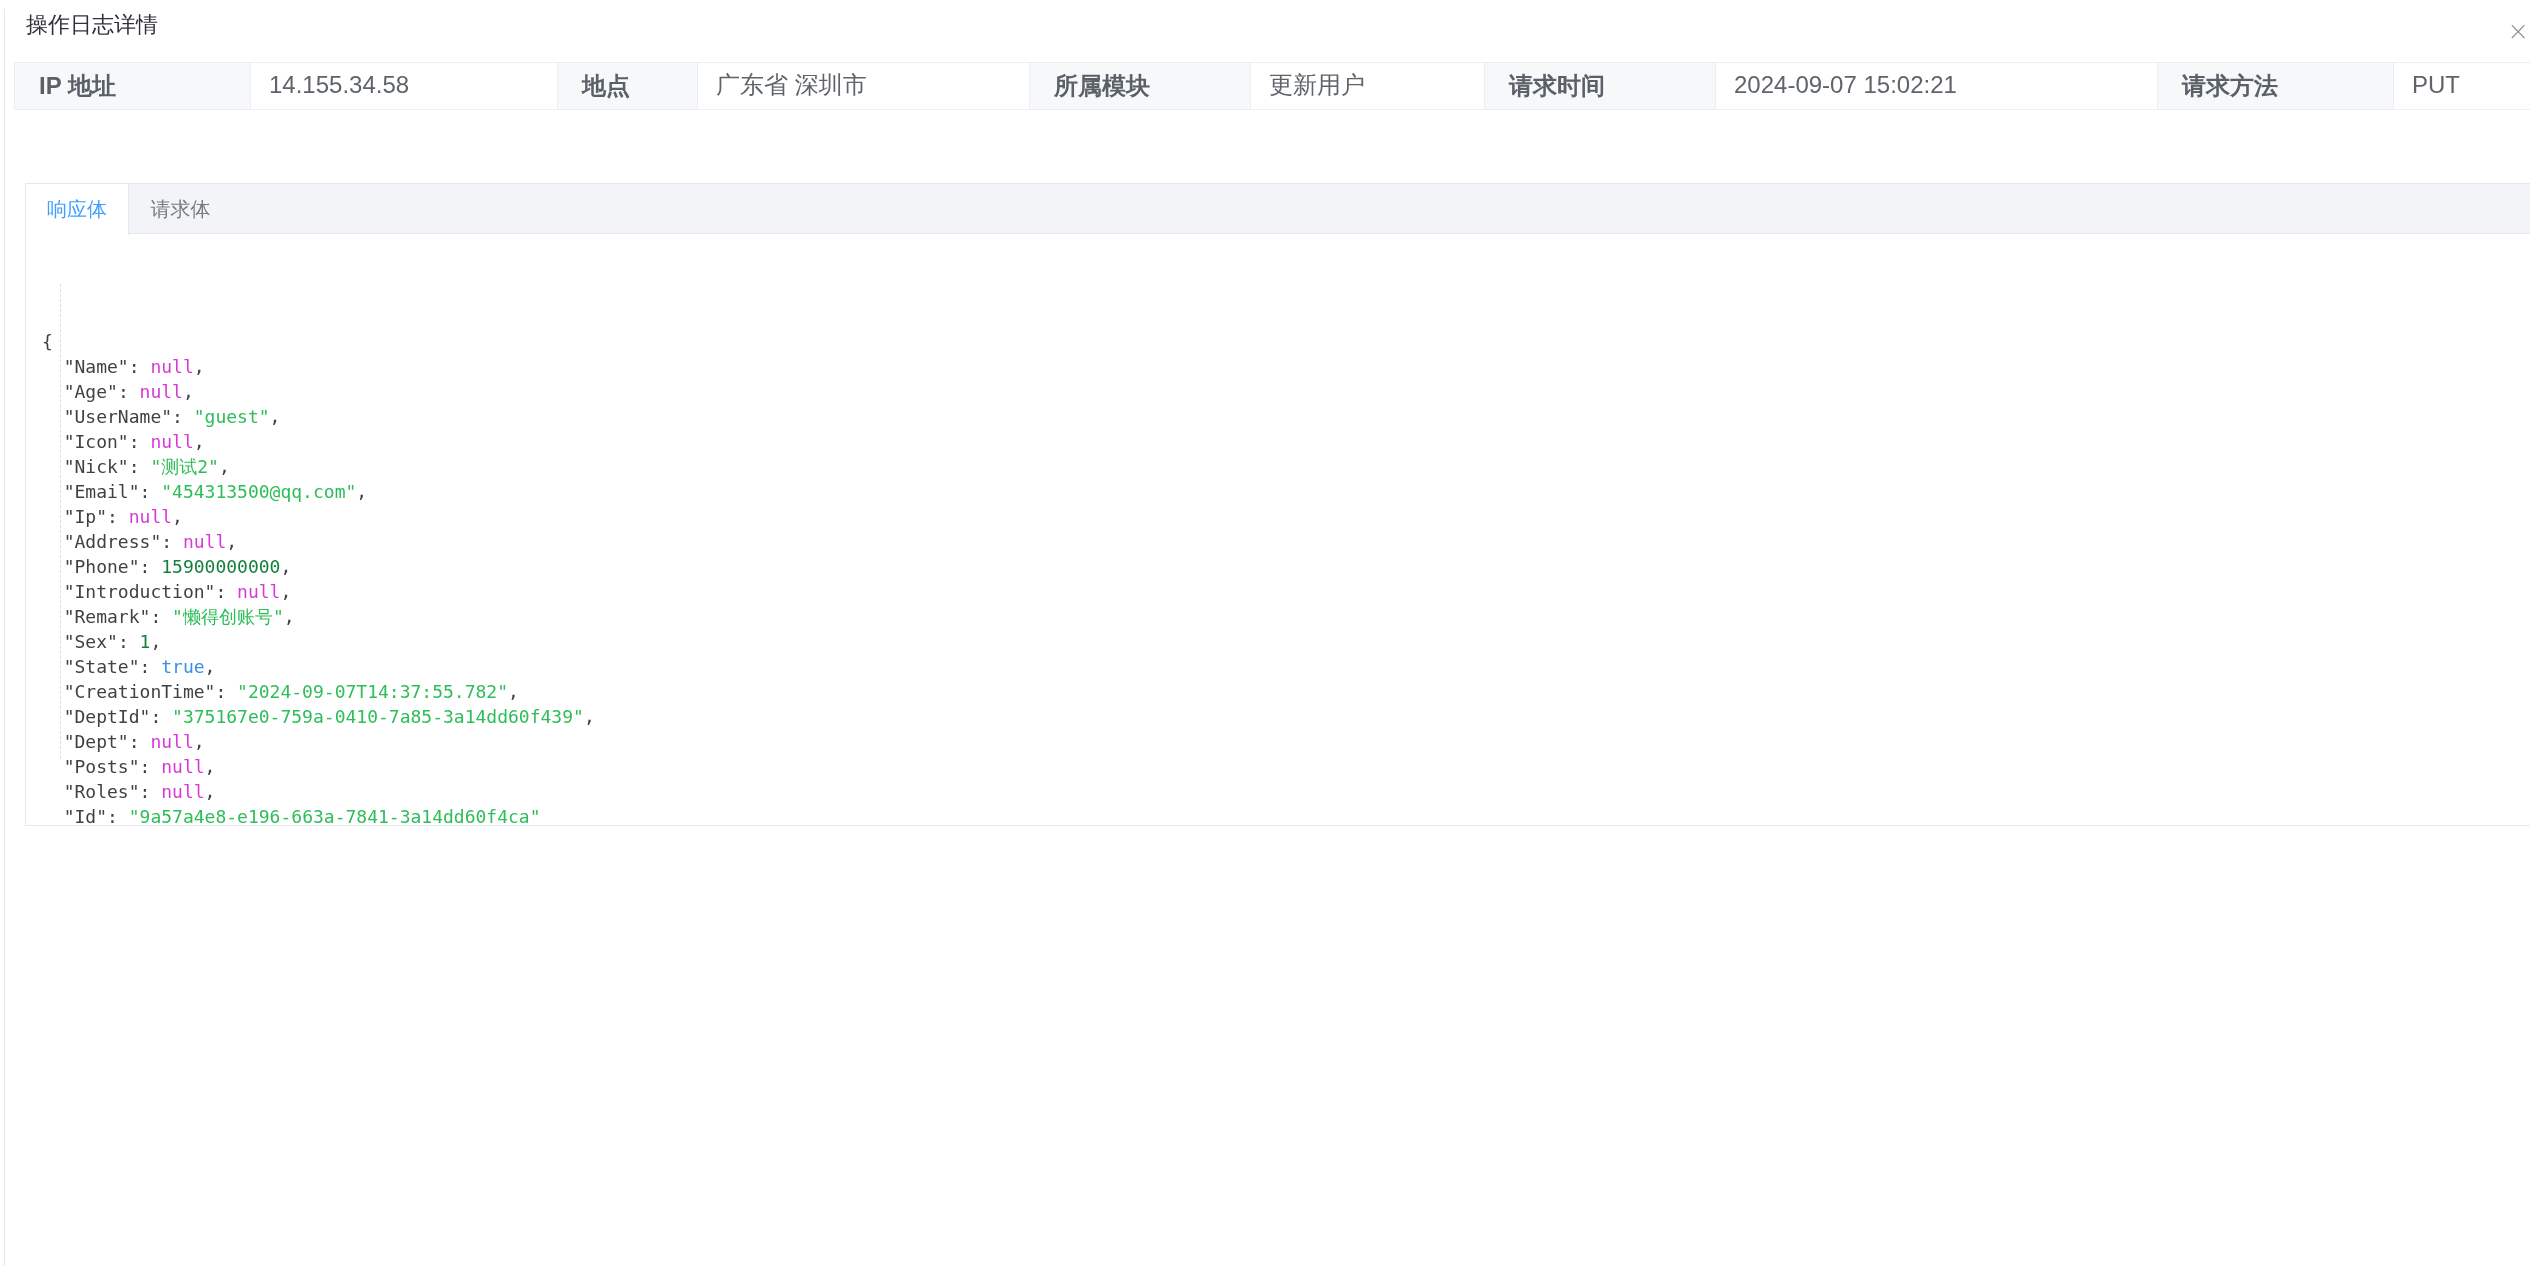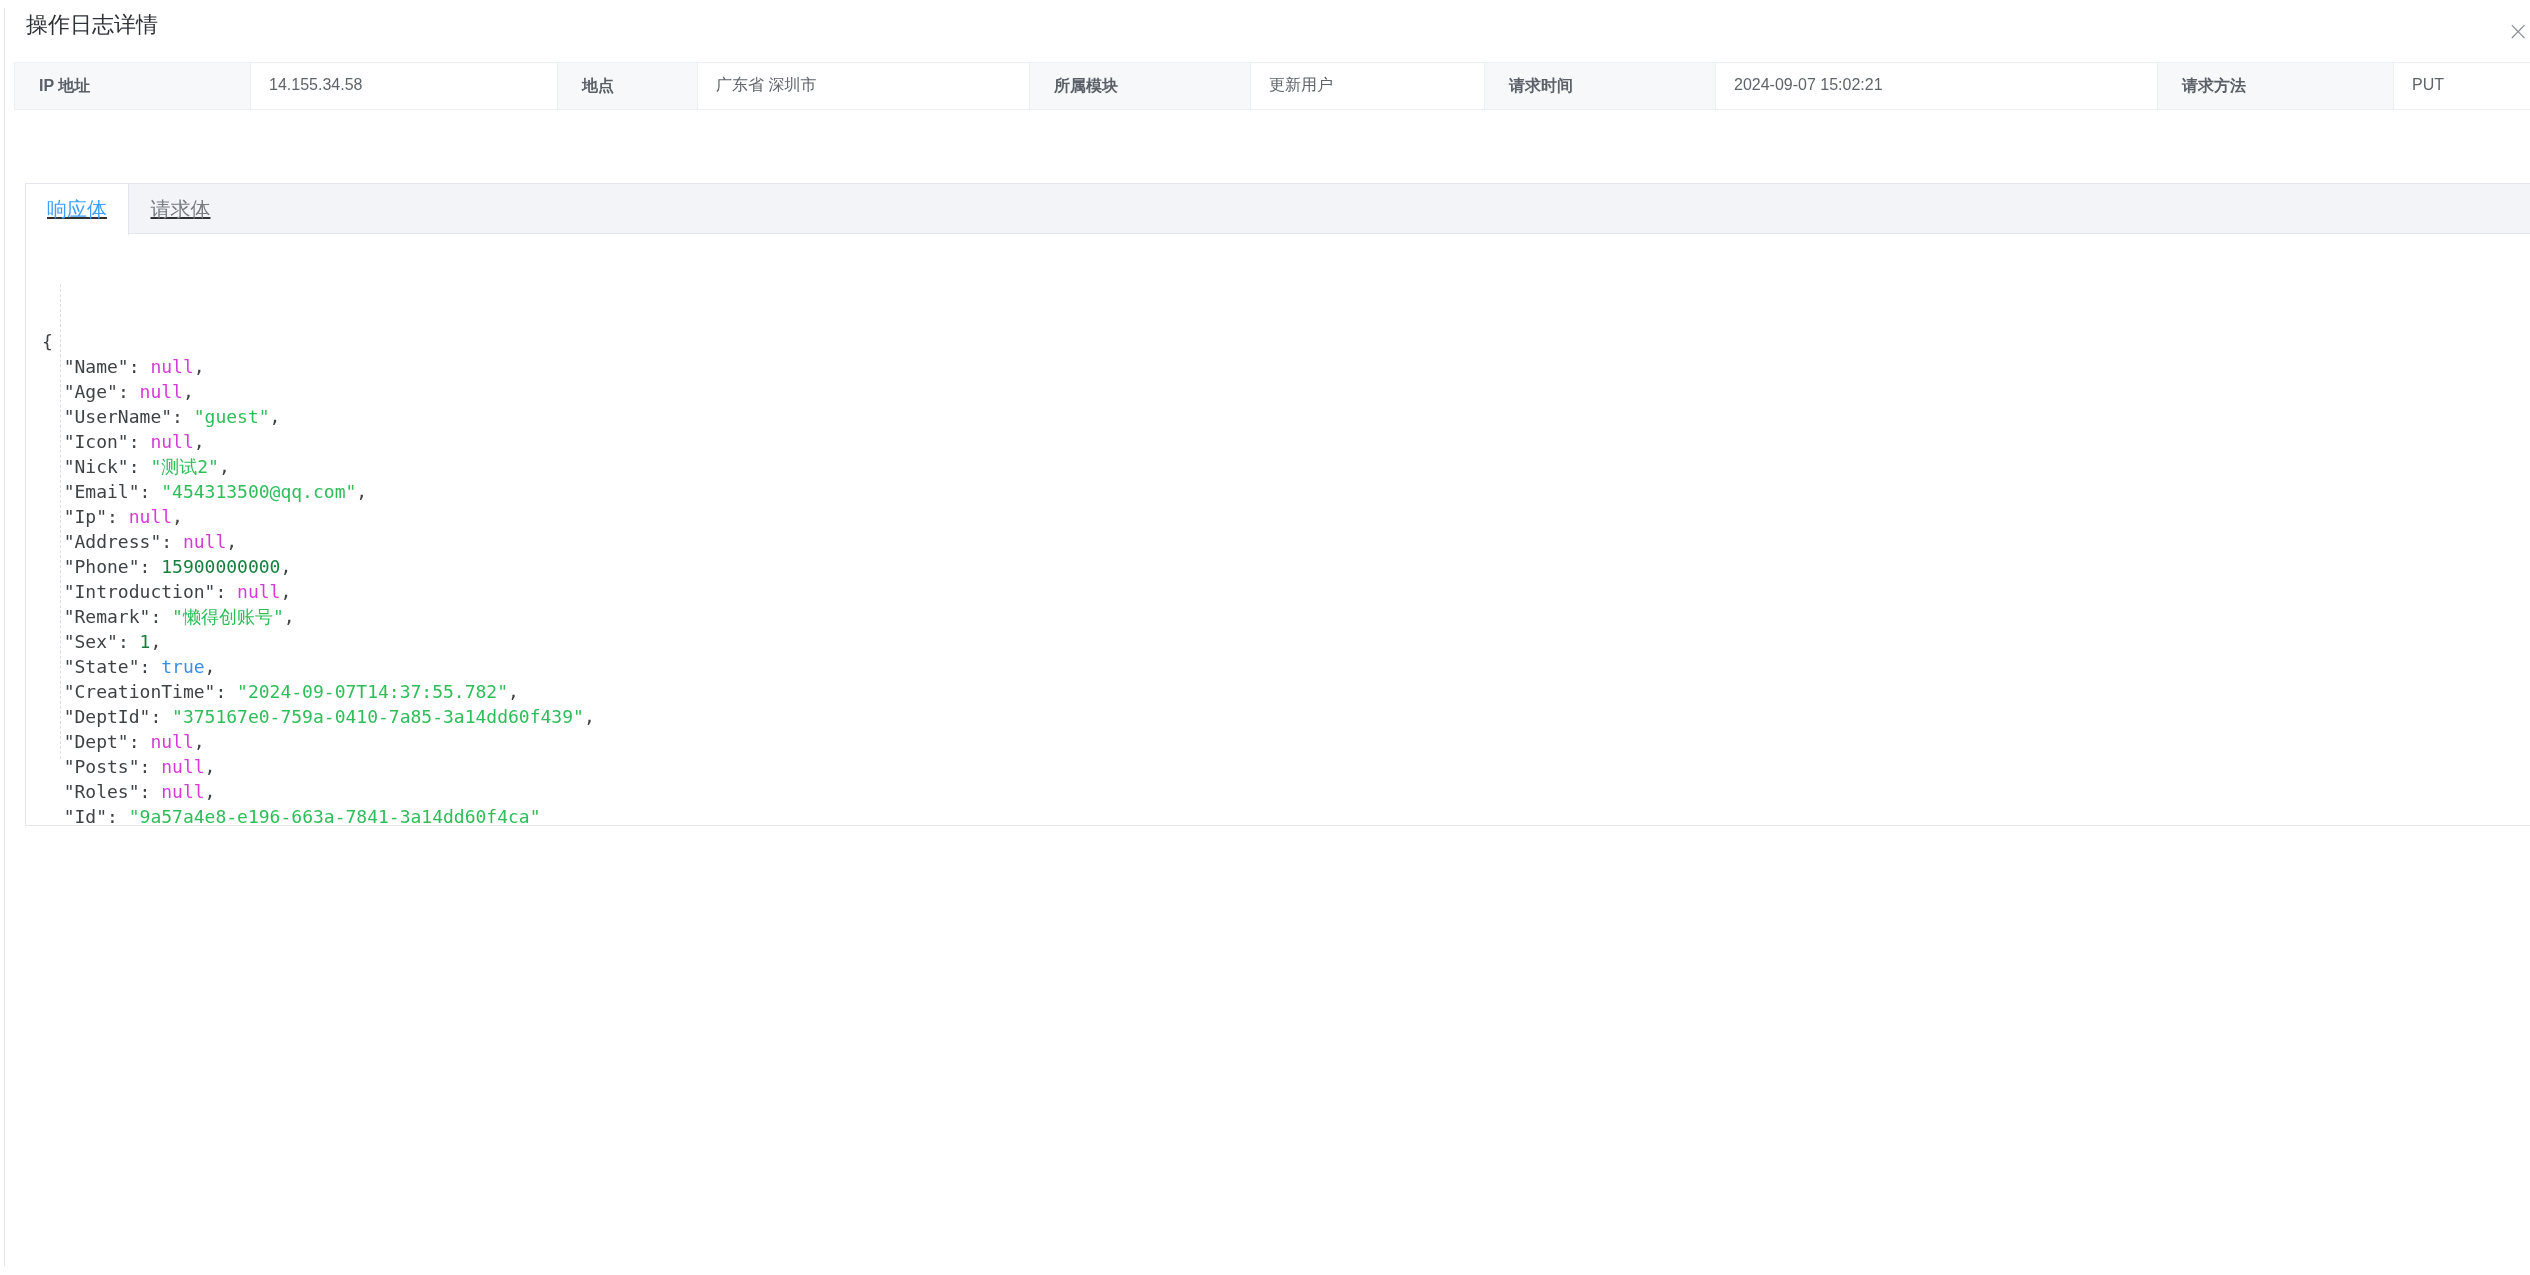--- a/index.html
+++ b/index.html
@@ -44,21 +44,21 @@
     cursor: pointer;
     font-family: "DejaVu Sans", sans-serif;
   }
   
   .desc-table {
     position: absolute;
     left: 14px; top: 62px;
     width: 2516px;
     border-collapse: collapse;
     table-layout: fixed;
-    font-size: 16px;
+    font-size: 24px;
   }
   .desc-table td {
     border: 1px solid #ebeef5;
     height: 47px;
     vertical-align: middle;
     overflow: hidden;
     white-space: nowrap;
   }
   .desc-table td.label {
     background: #f7f8fa;
@@ -82,21 +82,20 @@
     height: 643px;
     background: #fff;
     border: 1px solid #e4e7ed;
     border-right: none;
   }
   .tabs-header {
     display: flex;
     height: 50px;
     background: #f2f4f7;
     border-bottom: 1px solid #e4e7ed;
-    text-decoration: underline;
   }
   .tab {
     width: 103px;
     height: 50px;
     line-height: 50px;
     text-align: center;
     font-size: 20px;
     color: #787c82;
     cursor: pointer;
   }

